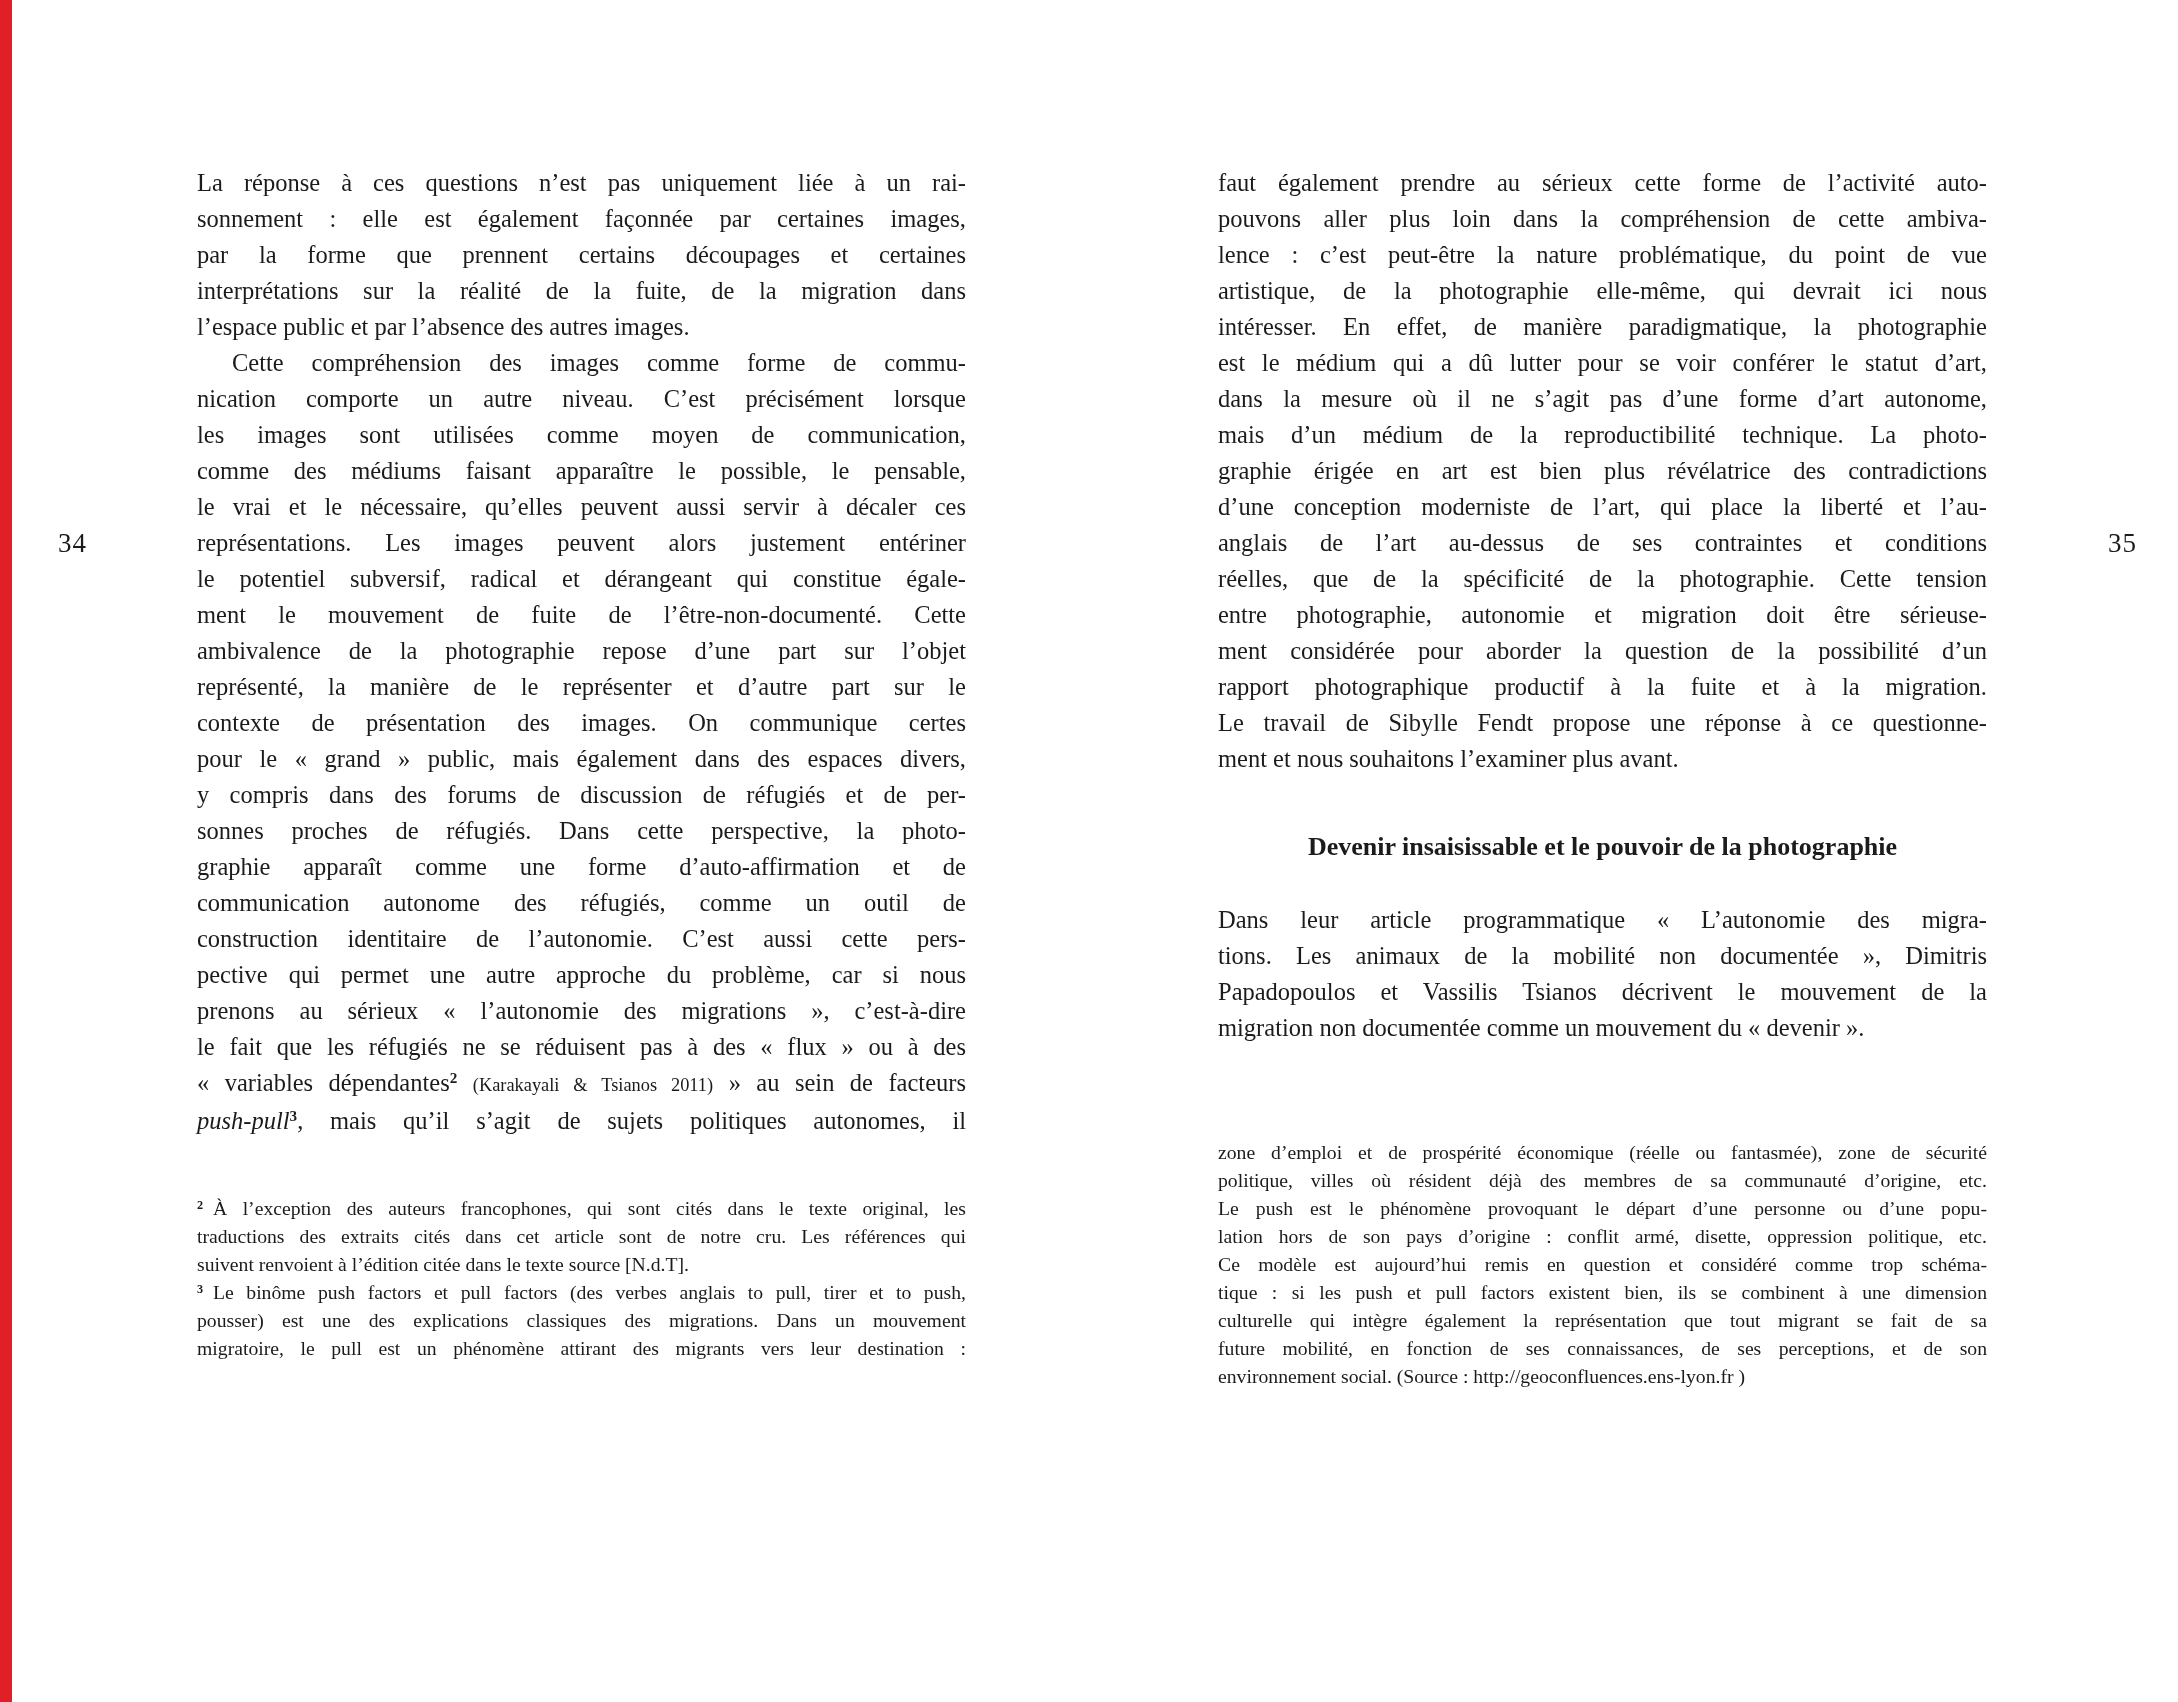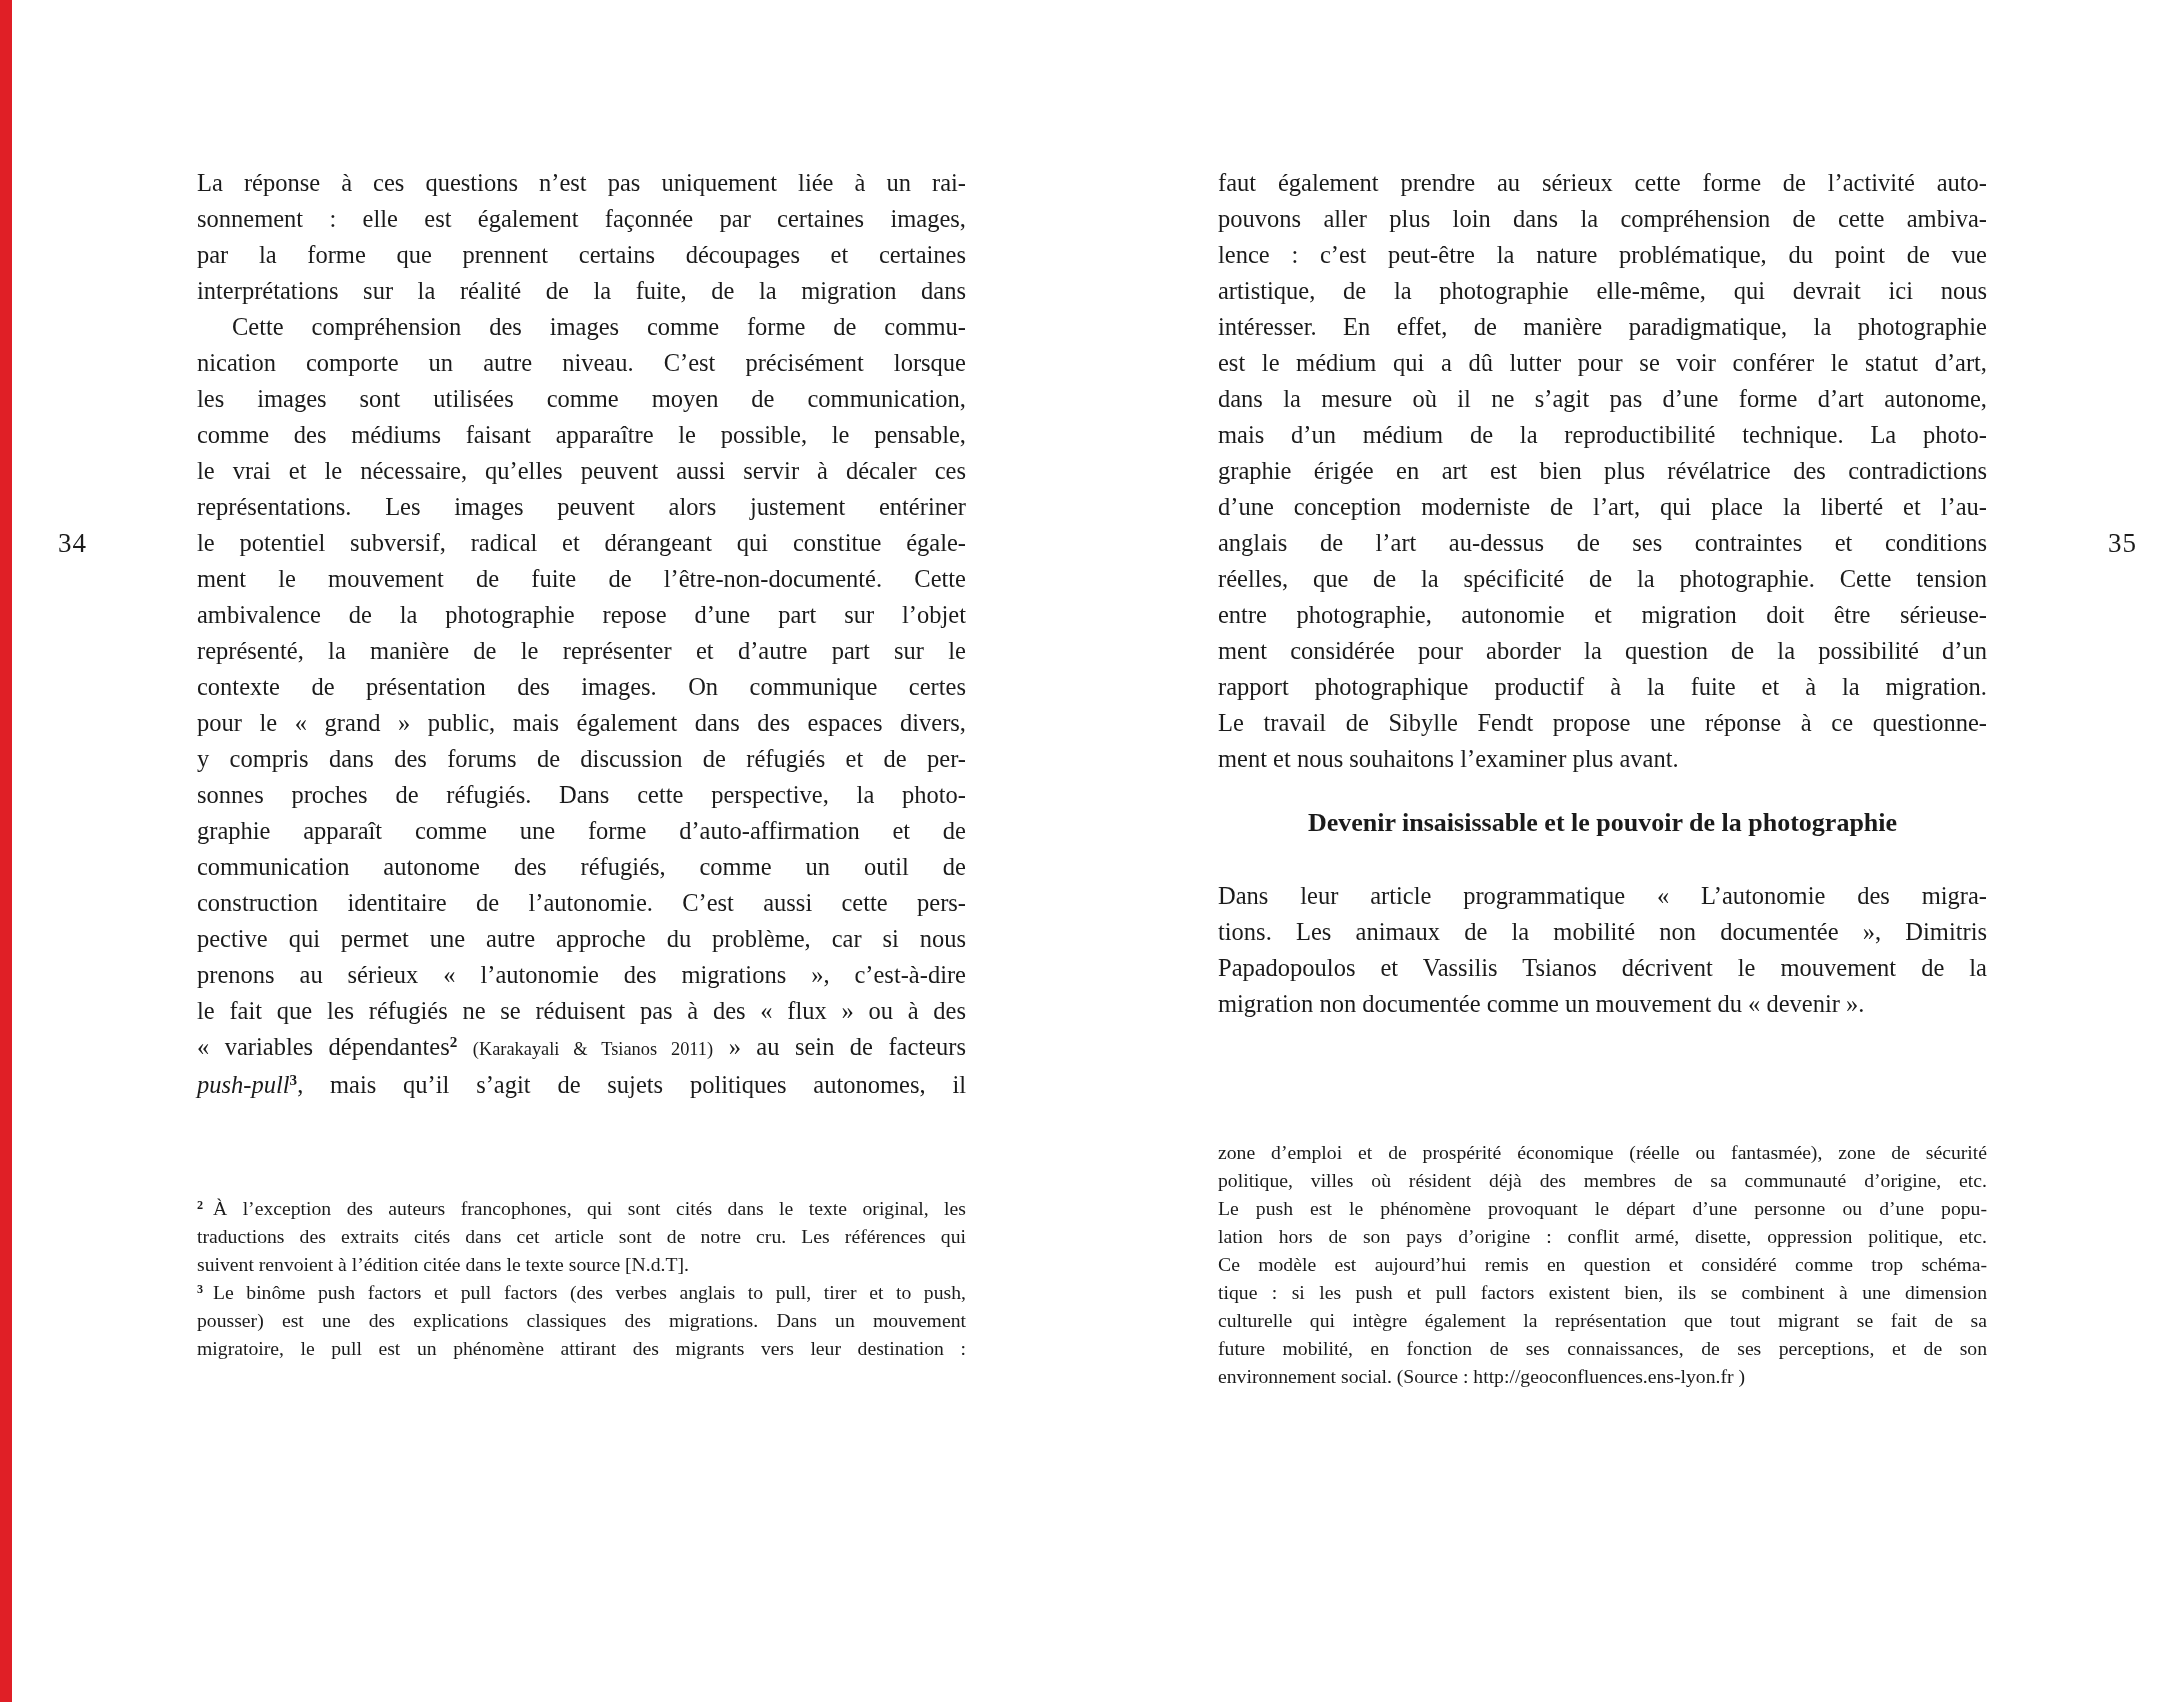--- a/index.html
+++ b/index.html
@@ -48,40 +48,41 @@
     vertical-align:0.5em;
   }
   .inline-cite{font-size:0.75em;}
   em{}
   .section-heading{
     font-weight:bold;
     text-align:center;
     text-align-last:center;
     font-size:26px;
     line-height:36px;
-    margin-top:28px;
+    margin-top:52px;
     margin-bottom:37px;
   }
 </style>
 </head>
 <body>
 
 <div class="spread">
 
   <div class="edge-strip" style="background: rgb(224, 31, 38);"></div>
 
   <div class="page-number left">34</div>
 
   <div class="page-number right">35</div>
 
   <div class="body-col left">
       <div class="tline">La réponse à ces questions n’est pas uniquement liée à un rai-</div>
       <div class="tline">sonnement : elle est également façonnée par certaines images,</div>
       <div class="tline">par la forme que prennent certains découpages et certaines</div>
       <div class="tline">interprétations sur la réalité de la fuite, de la migration dans</div>
+      <div class="tline lastline">l’espace public et par l’absence des autres images.</div>
       <div class="tline indented">Cette compréhension des images comme forme de commu-</div>
       <div class="tline">nication comporte un autre niveau. C’est précisément lorsque</div>
       <div class="tline">les images sont utilisées comme moyen de communication,</div>
       <div class="tline">comme des médiums faisant apparaître le possible, le pensable,</div>
       <div class="tline">le vrai et le nécessaire, qu’elles peuvent aussi servir à décaler ces</div>
       <div class="tline">représentations. Les images peuvent alors justement entériner</div>
       <div class="tline">le potentiel subversif, radical et dérangeant qui constitue égale-</div>
       <div class="tline">ment le mouvement de fuite de l’être-non-documenté. Cette</div>
       <div class="tline">ambivalence de la photographie repose d’une part sur l’objet</div>
       <div class="tline">représenté, la manière de le représenter et d’autre part sur le</div>

